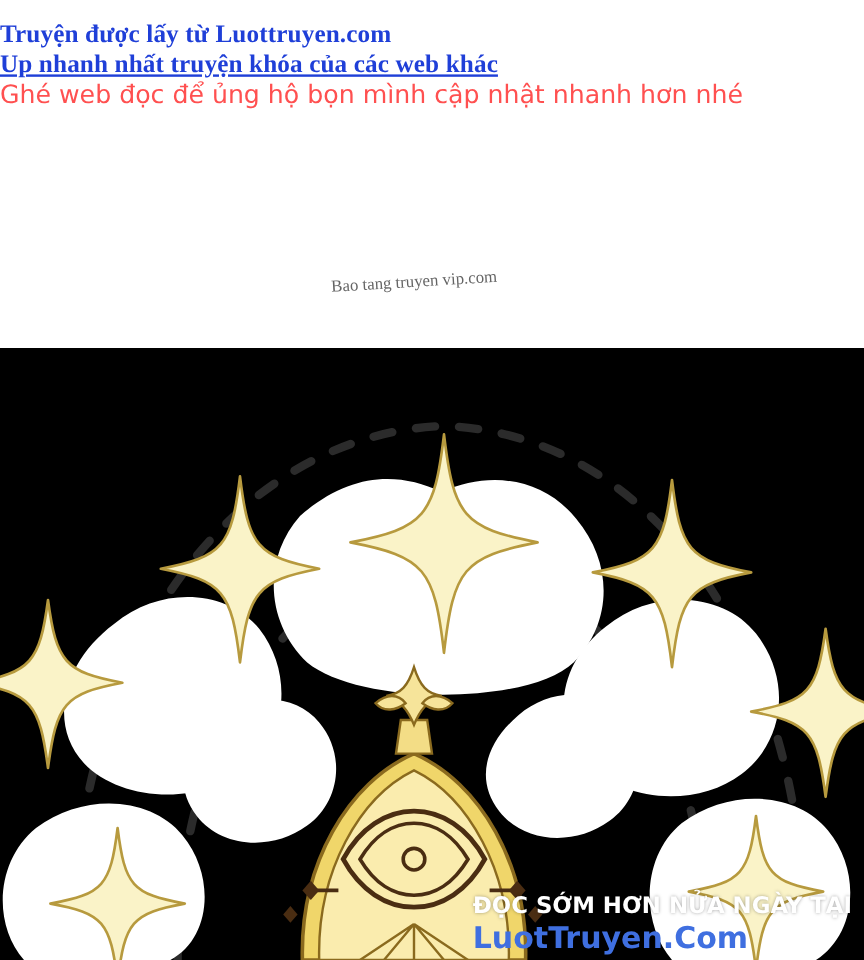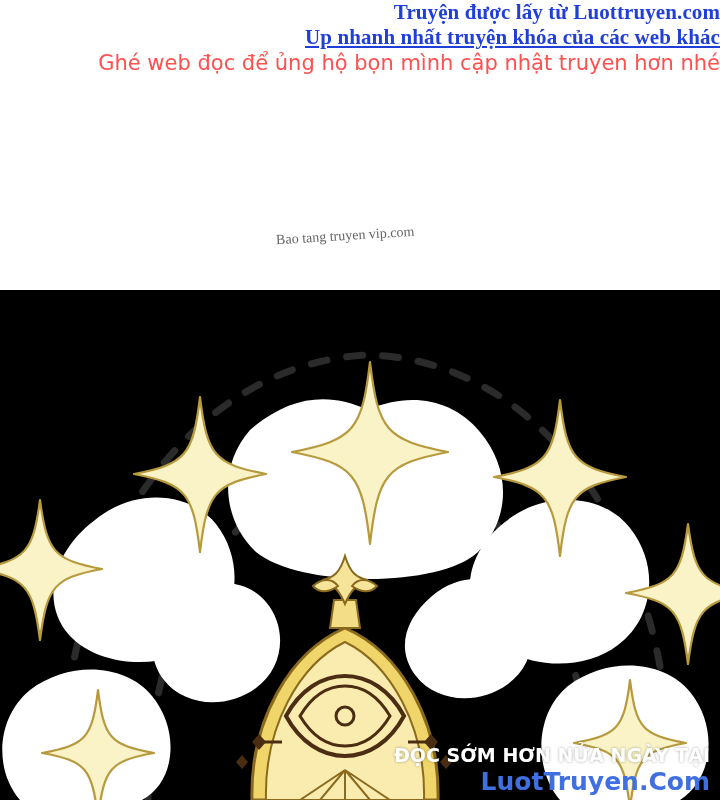--- a/index.html
+++ b/index.html
@@ -14,22 +14,22 @@
     position:relative;
     width:720px;height:800px;
     overflow:hidden;
     background:#ffffff;
   }
 
   
   .promo{
     position:absolute;
     left:0;top:0;width:720px;
-    text-align:right;
-    padding-top:0;
+    text-align:left;
+    padding-top:16px;
     user-select:none;
   }
   .promo-line1,
   .promo-line2{
     color:#1f3fd8;
     font-weight:bold;
     font-size:21px;
     line-height:25px;
     letter-spacing:0.1px;
     white-space:nowrap;
@@ -77,21 +77,20 @@
     font-size:62px;
     line-height:62px;
     color:rgba(255,150,160,0.40);
     letter-spacing:1px;
     white-space:nowrap;
     pointer-events:none;
   }
   .bottom-right{
     position:absolute;
     right:10px;bottom:4px;
-    text-align:right;
     font-family:"DejaVu Sans", sans-serif;
     pointer-events:none;
   }
   .br-line1{
     color:#ffffff;
     font-size:19px;
     font-weight:bold;
     line-height:24px;
     text-shadow:0 0 3px rgba(0,0,0,.35);
     white-space:nowrap;
@@ -107,21 +106,21 @@
 </head>
 <body>
 
 <div id="stage">
 
   <div class="promo">
     <div class="promo-line1">
       <span>Truyện được lấy từ </span><span>Luottruyen.com</span>
     </div>
     <div class="promo-line2">Up nhanh nhất truyện khóa của các web khác</div>
-    <div class="promo-line3">Ghé web đọc để ủng hộ bọn mình cập nhật truyen hơn nhé</div>
+    <div class="promo-line3">Ghé web đọc để ủng hộ bọn mình cập nhật nhanh hơn nhé</div>
   </div>
 
   <div class="wm-small">Bao tang truyen vip.com</div>
 
   <svg class="art" viewBox="0 0 720 800">
     <defs>
       <clipPath id="panelClip">
         <rect x="0" y="290" width="720" height="510"></rect>
       </clipPath>
     </defs>

